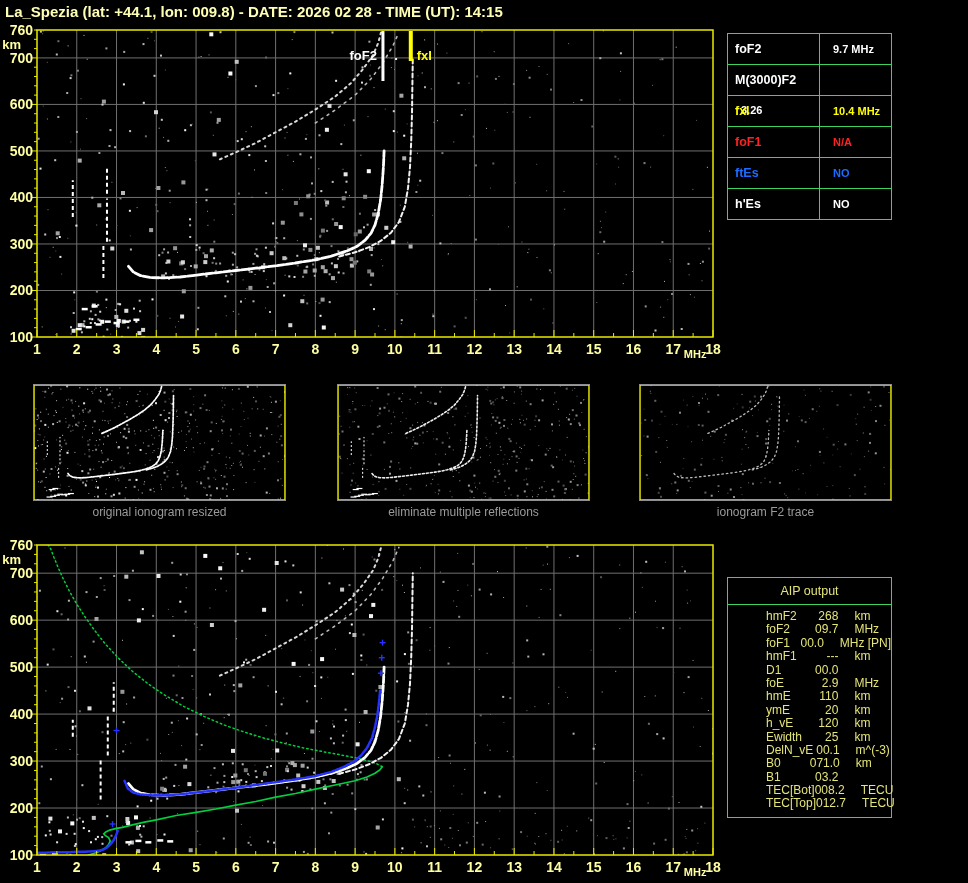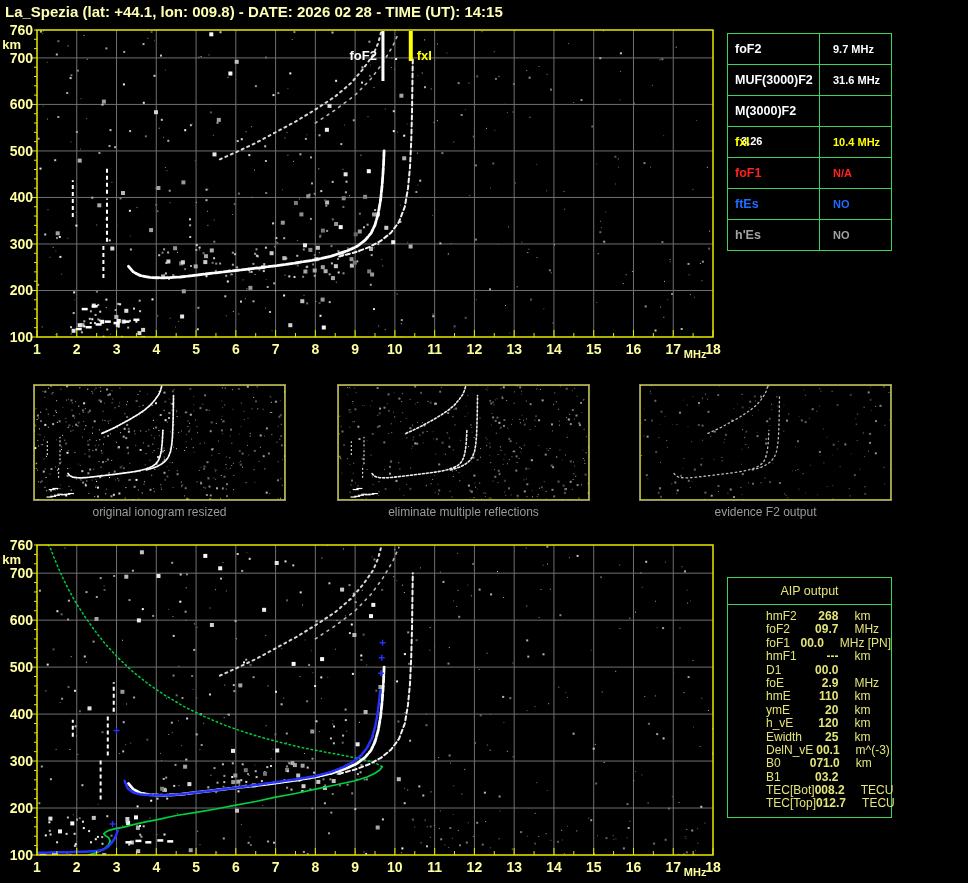--- a/index.html
+++ b/index.html
@@ -15,21 +15,21 @@
   .as-row{display:flex;height:30px;}
   .as-row .l{width:84px;padding-left:7px;line-height:30px;font-weight:bold;font-size:12.5px;}
   .as-row .v{flex:1;padding-left:13px;line-height:30px;font-weight:bold;font-size:11px;}
 
   
   #aip{left:727px;top:577px;width:163px;font-size:12px;}
   .aip-head{height:26px;line-height:26px;text-align:center;font-size:12.5px;}
   #aip-body{padding:5px 0 6px 7px;}
   .aip-row{display:flex;height:13.4px;line-height:13.4px;white-space:pre;margin-left:31px;}
   .aip-row .l{width:57px;}
-  .aip-row .v{width:34px;text-align:right;font-weight:bold;}
+  .aip-row .v{width:34px;text-align:right;}
   .aip-row .u{padding-left:16px;width:46px;}
   .aip-row .s{}
 
   .thumb{width:251px;height:115px;background:#000;}
   .cap{top:505px;width:253px;text-align:center;font-size:12px;}
 </style>
 </head>
 <body>
 
 <div id="title" class="abs" style="color: rgb(255, 255, 180);">La_Spezia (lat: +44.1, lon: 009.8) - DATE: 2026 02 28 - TIME (UT): 14:15</div>
@@ -748,41 +748,37 @@
     <text x="33" y="295.4848484848485" text-anchor="end" font-size="14" font-weight="bold" fill="#ffffa0">200</text>
     <text x="33" y="342" text-anchor="end" font-size="14" font-weight="bold" fill="#ffffa0">100</text>
     <text x="21" y="49" text-anchor="end" font-size="13" font-weight="bold" fill="#ffffa0">km</text>
   </svg>
 
 <div id="autoscala" class="abs bordered" style="border: 1px solid rgb(60, 212, 92);">
   <div class="as-row" style="color: rgb(255, 255, 255); border-bottom: 1px solid rgb(60, 212, 92);">
     <div class="l" style="border-right: 1px solid rgb(60, 212, 92);">foF2</div>
     <div class="v">9.7 MHz</div>
   </div>
-  <div class="as-row" style="color: rgb(255, 255, 255); border-bottom: 1px solid rgb(60, 212, 92);">
-    <div class="l" style="border-right: 1px solid rgb(60, 212, 92);">MUF(3000)F2</div>
-    <div class="v">31.6 MHz</div>
-  </div>
   <div class="as-row" style="color: rgb(255, 255, 255); border-bottom: 1px solid rgb(60, 212, 92); flex-direction: column;">
     <div class="l" style="border-right: 1px solid rgb(60, 212, 92);">M(3000)F2</div>
     <div class="v">3.26</div>
   </div>
   <div class="as-row" style="color: rgb(255, 255, 0); border-bottom: 1px solid rgb(60, 212, 92);">
     <div class="l" style="border-right: 1px solid rgb(60, 212, 92);">fxI</div>
     <div class="v">10.4 MHz</div>
   </div>
   <div class="as-row" style="color: rgb(255, 34, 34); border-bottom: 1px solid rgb(60, 212, 92);">
     <div class="l" style="border-right: 1px solid rgb(60, 212, 92);">foF1</div>
     <div class="v">N/A</div>
   </div>
   <div class="as-row" style="color: rgb(30, 107, 255); border-bottom: 1px solid rgb(60, 212, 92);">
     <div class="l" style="border-right: 1px solid rgb(60, 212, 92);">ftEs</div>
     <div class="v">NO</div>
   </div>
-  <div class="as-row" style="color: #a3a3a3; border-bottom: none;">
+  <div class="as-row" style="color: #ffffff; border-bottom: none;">
     <div class="l" style="border-right: 1px solid rgb(60, 212, 92);">h'Es</div>
     <div class="v">NO</div>
   </div>
 </div>
 
 <div class="thumb abs" style="left: 33px; top: 384px; border: 1px solid rgb(143, 143, 143);">
   <svg id="thumb0" width="251" height="115">
       <defs>
         <clipPath id="thumb0-clip">
           <rect x="0" y="0" width="251" height="115"></rect>
@@ -1927,21 +1923,21 @@
         <rect x="147.2" y="112.2" width="1" height="1" fill="rgb(93,93,93)"></rect>
         <polyline points="34.0,88.5 35.7,90.6 38.4,92.0 42.1,92.7 47.2,92.9 53.2,92.5 59.1,91.8 66.4,91.0 73.8,90.1 81.2,89.2 88.6,88.3 96.0,87.3 103.4,86.1 109.3,84.7 115.2,82.8 118.9,81.0 121.8,78.8 124.0,76.1 125.5,73.0 126.7,68.8 127.6,63.6 128.2,57.8 128.6,51.4 128.9,45.3" fill="none" stroke="#bbbbbb" stroke-width="1.3" stroke-linecap="round" stroke-dasharray="1.5 3"></polyline>
         <polyline points="112.2,84.9 118.1,83.3 123.3,81.4 127.7,78.9 131.4,76.0 134.4,72.0 136.6,66.2 137.8,59.2 138.5,51.4 138.9,41.8 139.2,31.4 139.4,20.0 139.5,10.5" fill="none" stroke="#bbbbbb" stroke-width="1.3" stroke-linecap="round" stroke-dasharray="1.5 3"></polyline>
         <polyline points="67.9,48.4 73.8,45.8 81.2,42.3 88.6,38.3 96.0,34.3 103.4,29.8 110.7,24.9 116.6,19.9 121.1,14.6 124.8,9.4 126.7,4.9 127.9,0.3" fill="none" stroke="#bbbbbb" stroke-width="1.3" stroke-linecap="round" stroke-dasharray="1.5 3"></polyline>
       </g>
       <rect x="0" y="0" width="251" height="115" fill="none" stroke="#e9e900" stroke-width="1.5"></rect>
     </svg>
 </div>
 <div class="cap abs" style="left: 33px; color: rgb(154, 154, 154);">original ionogram resized</div>
 <div class="cap abs" style="left: 337px; color: rgb(154, 154, 154);">eliminate multiple reflections</div>
-<div class="cap abs" style="left: 639px; color: rgb(154, 154, 154);">evidence F2 output</div>
+<div class="cap abs" style="left: 639px; color: rgb(154, 154, 154);">ionogram F2 trace</div>
 
 <svg id="iono-bot" class="abs" style="left:0;top:535px" width="730" height="348">
     <defs>
       <clipPath id="iono-bot-clip">
         <rect x="37" y="10" width="676" height="310"></rect>
       </clipPath>
     </defs>
     <g clip-path="url(#iono-bot-clip)">
       <line x1="76.76470588235294" y1="10" x2="76.76470588235294" y2="320" stroke="#6f6f6f" stroke-width="1"></line>
       <line x1="116.52941176470588" y1="10" x2="116.52941176470588" y2="320" stroke="#6f6f6f" stroke-width="1"></line>

